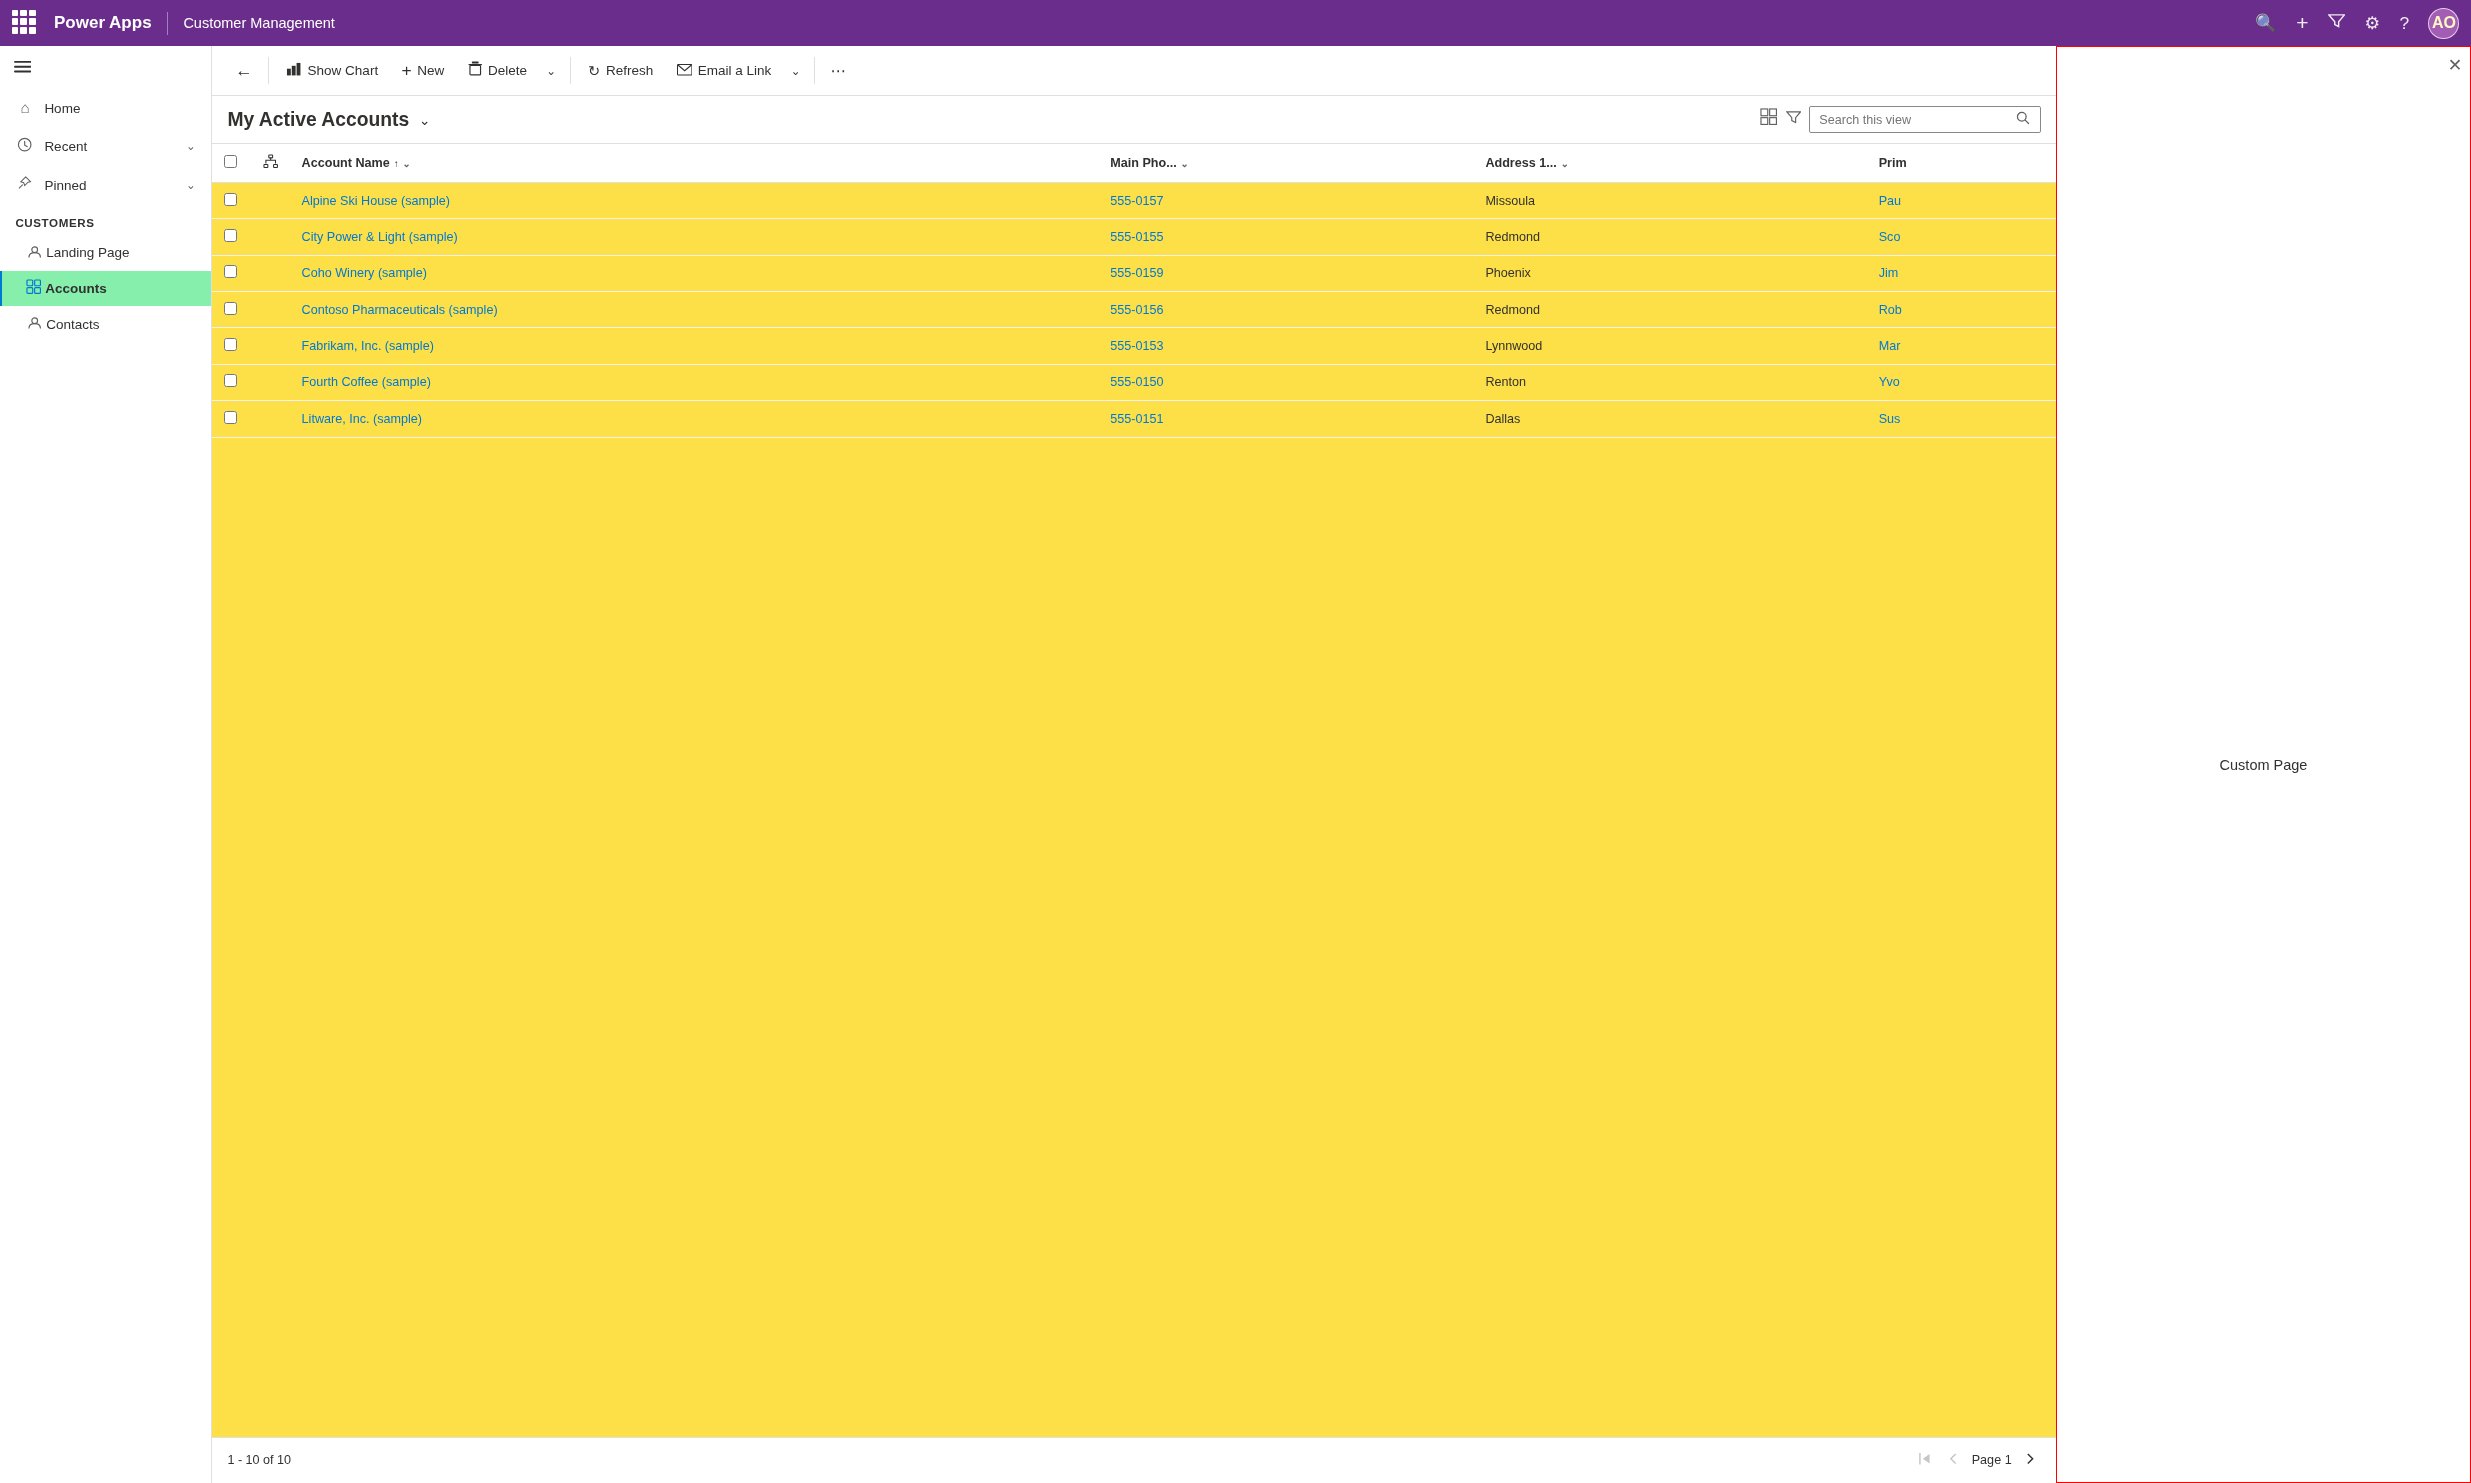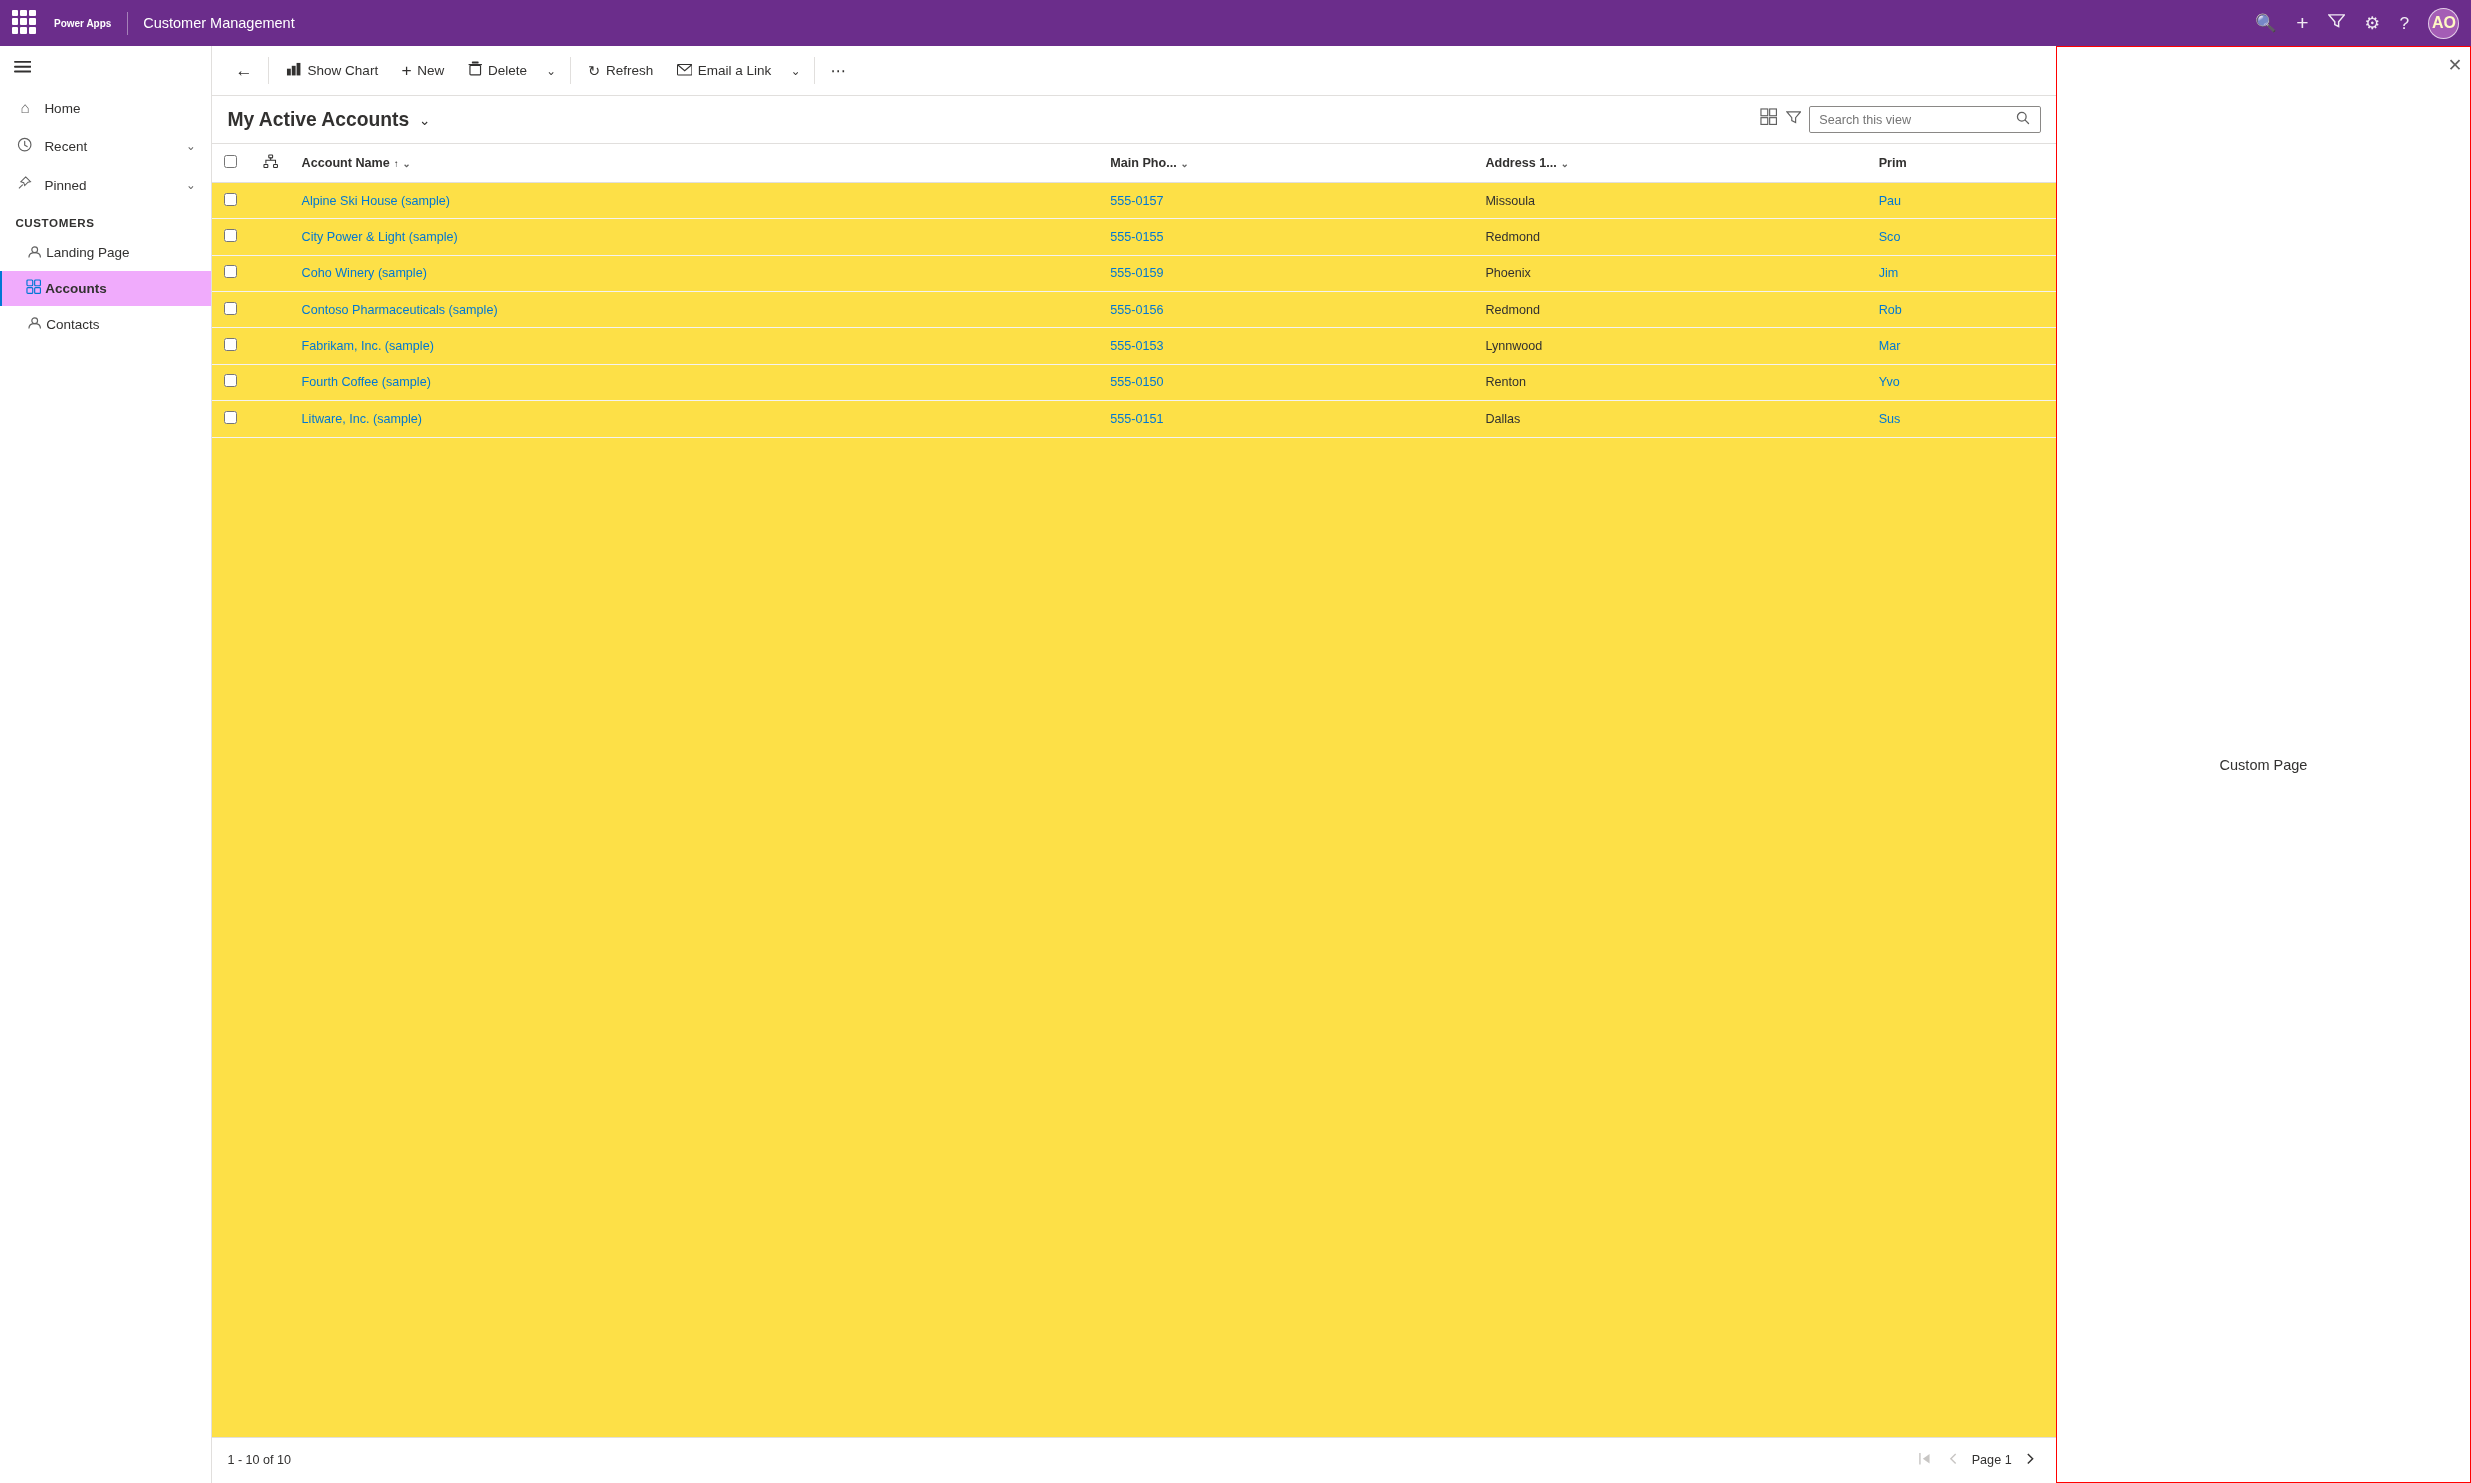--- a/index.html
+++ b/index.html
@@ -15,21 +15,21 @@
       padding: 0 11.6px;
       gap: 15.4px;
       flex-shrink: 0;
     }
     .topbar-waffle {
       width: 27px; height: 27px;
       display: grid; grid-template-columns: repeat(3,6.8px); grid-template-rows: repeat(3,6.8px); gap: 1.9px;
       cursor: pointer;
     }
     .topbar-waffle span { background: white; border-radius: 1px; }
-    .topbar-appname { font-size: 10px; font-weight: 600; color: white; }
+    .topbar-appname { font-size: 17px; font-weight: 600; color: white; }
     .topbar-divider { width: 1px; height: 23px; background: rgba(255,255,255,0.4); }
     .topbar-title { font-size: 14.5px; color: white; }
     .topbar-spacer { flex: 1; }
     .topbar-icons { display: flex; gap: 19.3px; align-items: center; }
     .topbar-icon { color: white; font-size: 17.4px; cursor: pointer; opacity: 0.9; }
     .topbar-avatar {
       width: 31px; height: 31px; border-radius: 50%;
       background: #a45db5; border: 1.4px solid rgba(255,255,255,0.7);
       display: flex; align-items: center; justify-content: center;
       font-size: 16px; font-weight: 600; color: #fef9c3; cursor: pointer;
@@ -52,21 +52,21 @@
     .sidebar-nav-item .nav-chevron { margin-left: auto; font-size: 11.6px; color: #616161; }
     .sidebar-section-label {
       padding: 11.6px 15.4px 5.8px 15.4px;
       font-size: 11.6px; font-weight: 600; color: #323130; text-transform: uppercase;
       letter-spacing: 0.05em;
     }
     .sidebar-sub-item {
       display: flex; align-items: center; gap: 2px;
       padding: 8.7px 15.4px 8.7px 25px; cursor: pointer; color: #323130; font-size: 13.5px;
     }
-    .sidebar-sub-item.active { border-left: 2.9px solid #0078d4; background: #f0abfc; font-weight: 600; padding-left: 22px; }
+    .sidebar-sub-item.active { border-left: 2.9px solid #0078d4; background: #86efac; font-weight: 600; padding-left: 22px; }
     .sidebar-sub-item .nav-icon { font-size: 14.5px; color: #616161; width: 19.3px; text-align: center; }
 
     
     .content-area { flex: 1; display: flex; flex-direction: column; overflow: hidden; }
 
     
     .toolbar {
       background: white; border-bottom: 1px solid #e1dfdd;
       padding: 0 15.4px; height: 50px;
       display: flex; align-items: center; gap: 3.9px; flex-shrink: 0;

